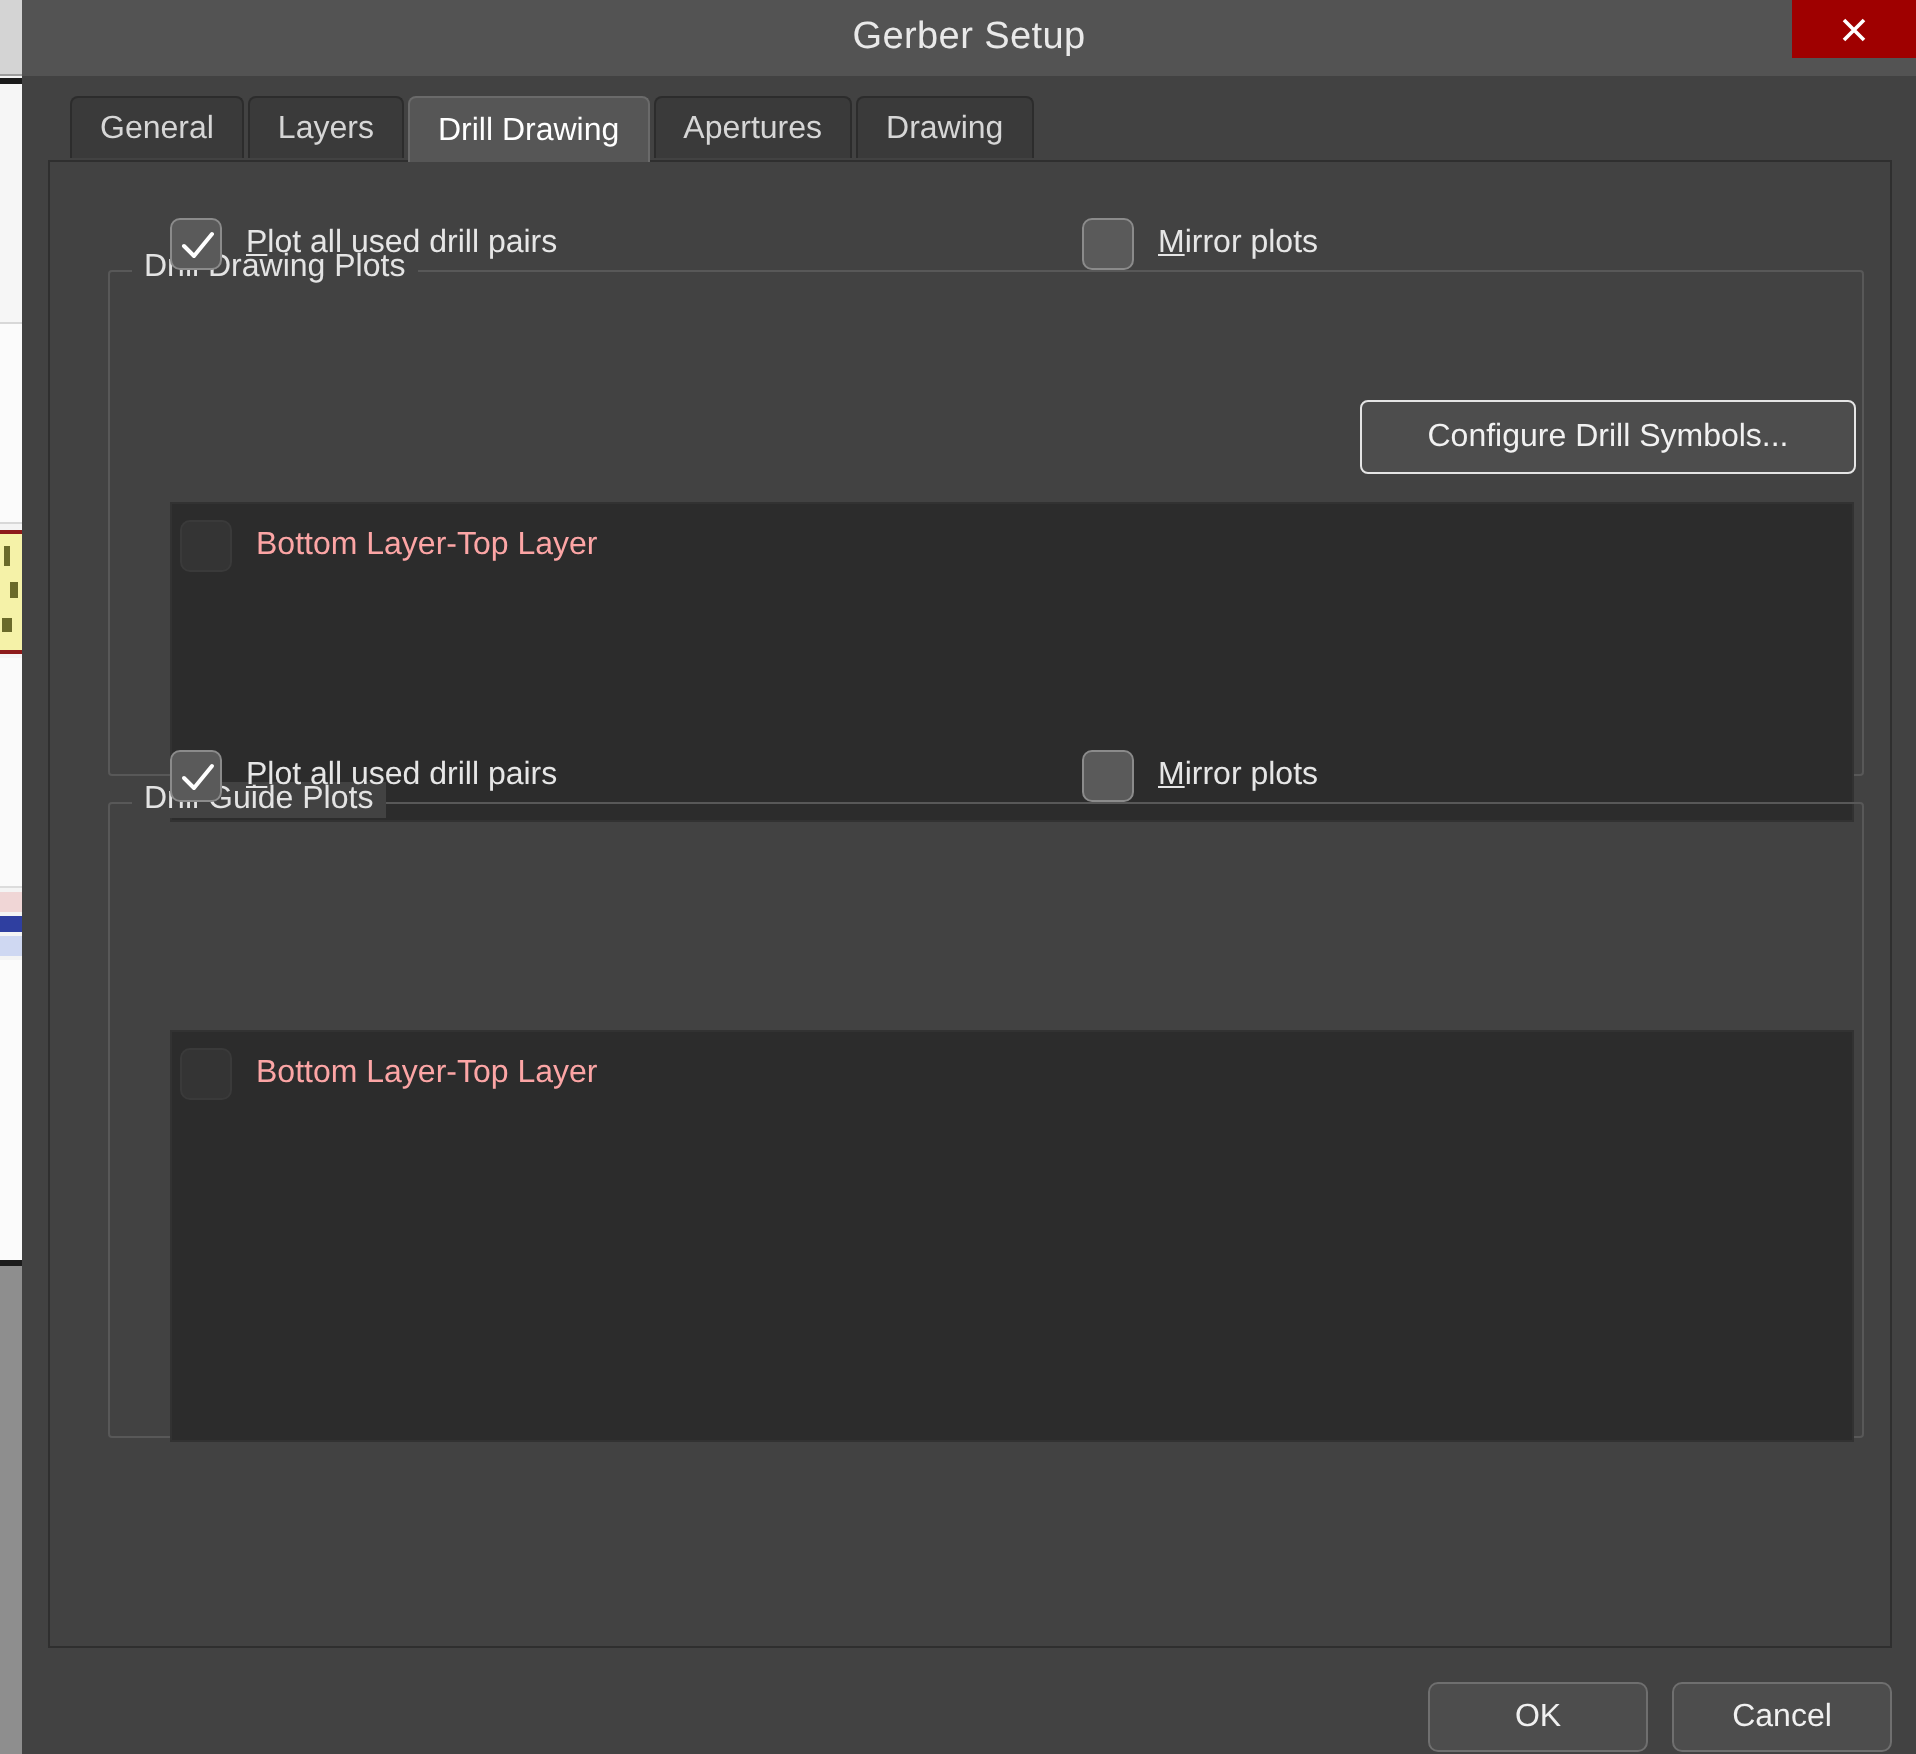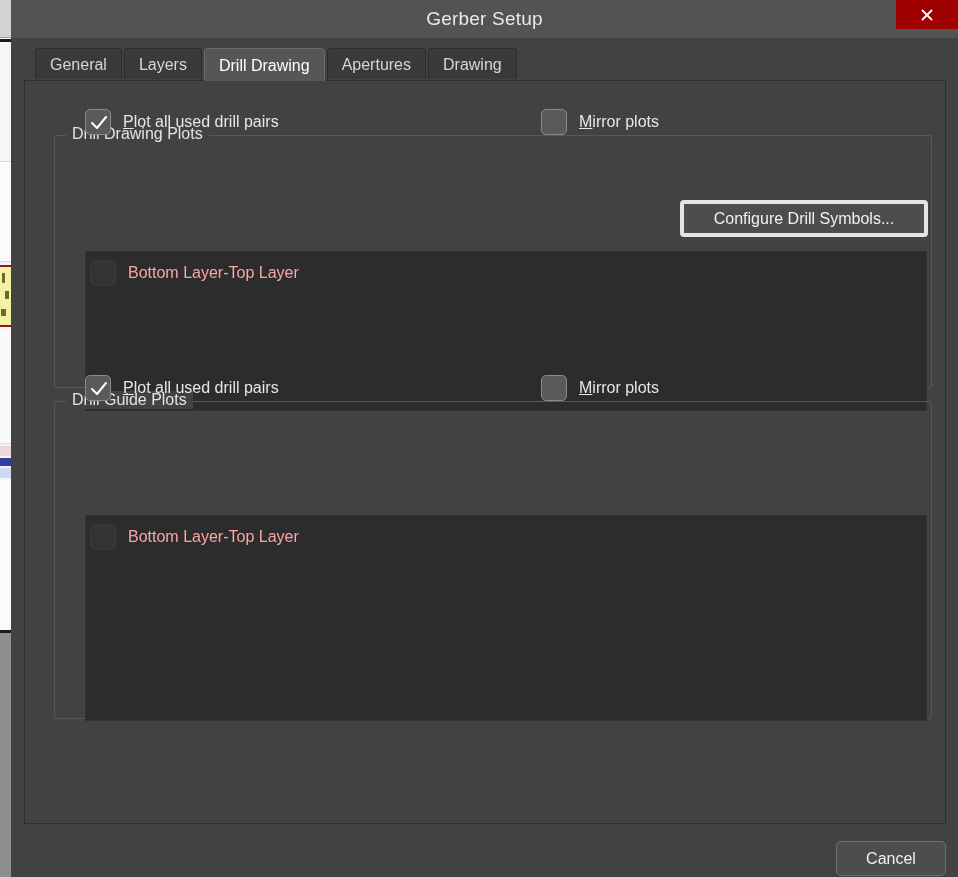--- a/index.html
+++ b/index.html
@@ -175,21 +175,21 @@
   }
   .cb-label.disabled { color: #fca5a5; cursor: default; }
   .cb-label .acc { text-decoration: underline; }
 
   
   #configure-btn {
     position: absolute;
     left: 655px; top: 119px;
     width: 248px; height: 37px;
     background: #4d4d4d;
-    border: 4px solid #e5e5e5;
+    border: 1px solid #e5e5e5;
     border-radius: 4px;
     color: #f1f1f1;
     font-size: 16px;
     font-family: "Liberation Sans", sans-serif;
     cursor: pointer;
   }
 
   
   .listpane {
     position: absolute;
@@ -312,15 +312,16 @@
           <div class="cb-row">
             <span class="cbox disabled"></span>
             <span class="cb-label disabled">Bottom Layer-Top Layer</span>
           </div>
         </div>
 
       </div>
     </div>
   </div>
 
+  <button class="dlg-btn" id="ok-btn">OK</button>
   <button class="dlg-btn" id="cancel-btn">Cancel</button>
 
 </div>
 
 </body></html>

